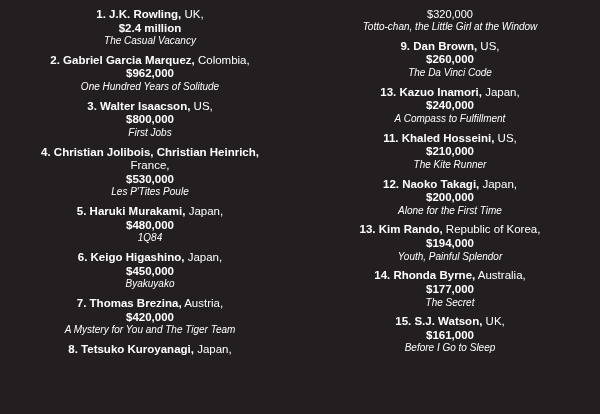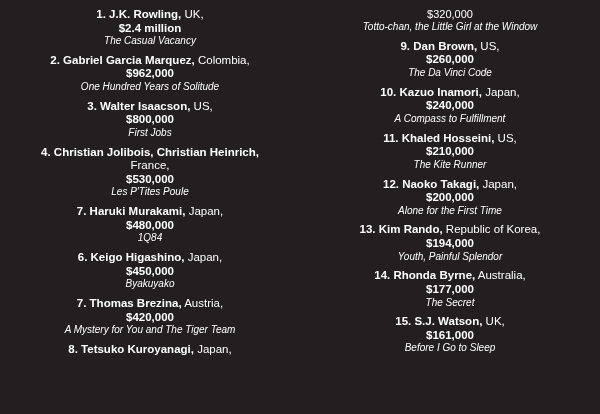--- a/index.html
+++ b/index.html
@@ -93,21 +93,21 @@
     </div>
 
     <div class="entry wrapline">
       <div class="headline rank-name">4. Christian Jolibois, Christian Heinrich,</div>
       <div class="headline">France,</div>
       <div class="amount">$530,000</div>
       <div class="title">Les P'Tites Poule</div>
     </div>
 
     <div class="entry">
-      <div class="headline"><span class="rank-name">7. Haruki Murakami,</span><span> Japan,</span></div>
+      <div class="headline"><span class="rank-name">5. Haruki Murakami,</span><span> Japan,</span></div>
       <div class="amount">$480,000</div>
       <div class="title">1Q84</div>
     </div>
 
     <div class="entry">
       <div class="headline"><span class="rank-name">6. Keigo Higashino,</span><span> Japan,</span></div>
       <div class="amount">$450,000</div>
       <div class="title">Byakuyako</div>
     </div>
 
@@ -130,21 +130,21 @@
       <div class="title">Totto-chan, the Little Girl at the Window</div>
     </div>
 
     <div class="entry">
       <div class="headline"><span class="rank-name">9. Dan Brown,</span><span> US,</span></div>
       <div class="amount">$260,000</div>
       <div class="title">The Da Vinci Code</div>
     </div>
 
     <div class="entry">
-      <div class="headline"><span class="rank-name">10. Kazuo Inamori,</span><span> Japan,</span></div>
+      <div class="headline"><span class="rank-name">13. Kazuo Inamori,</span><span> Japan,</span></div>
       <div class="amount">$240,000</div>
       <div class="title">A Compass to Fulfillment</div>
     </div>
 
     <div class="entry">
       <div class="headline"><span class="rank-name">11. Khaled Hosseini,</span><span> US,</span></div>
       <div class="amount">$210,000</div>
       <div class="title">The Kite Runner</div>
     </div>
 

